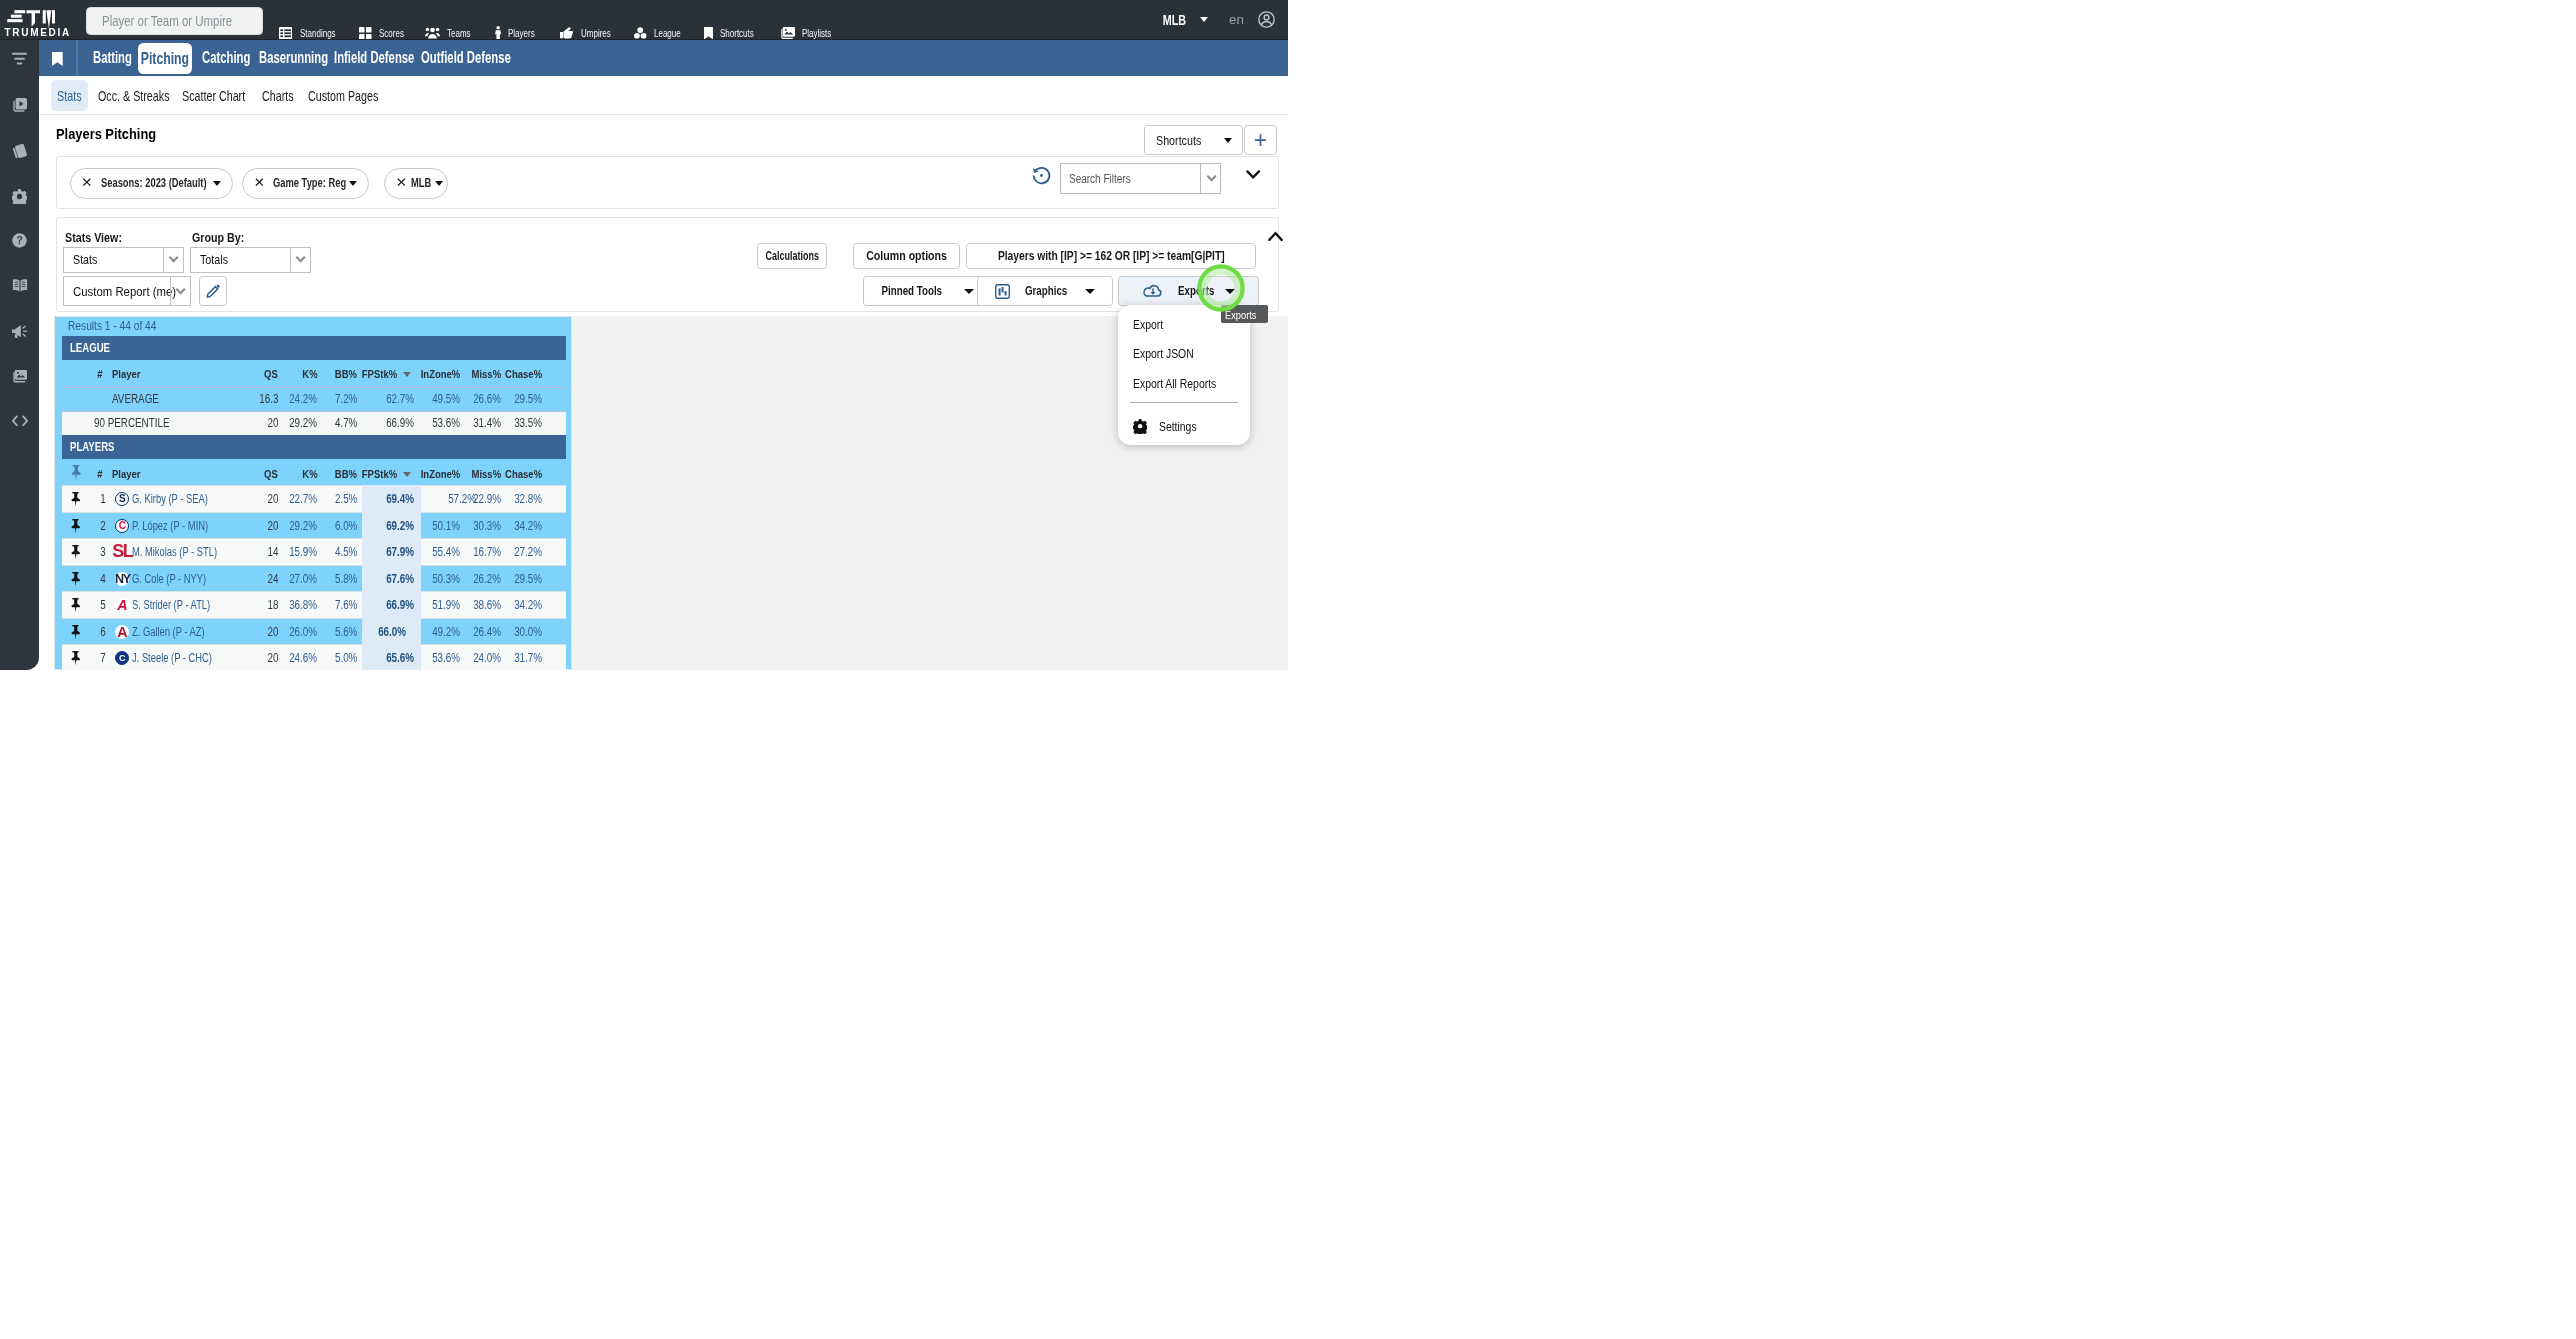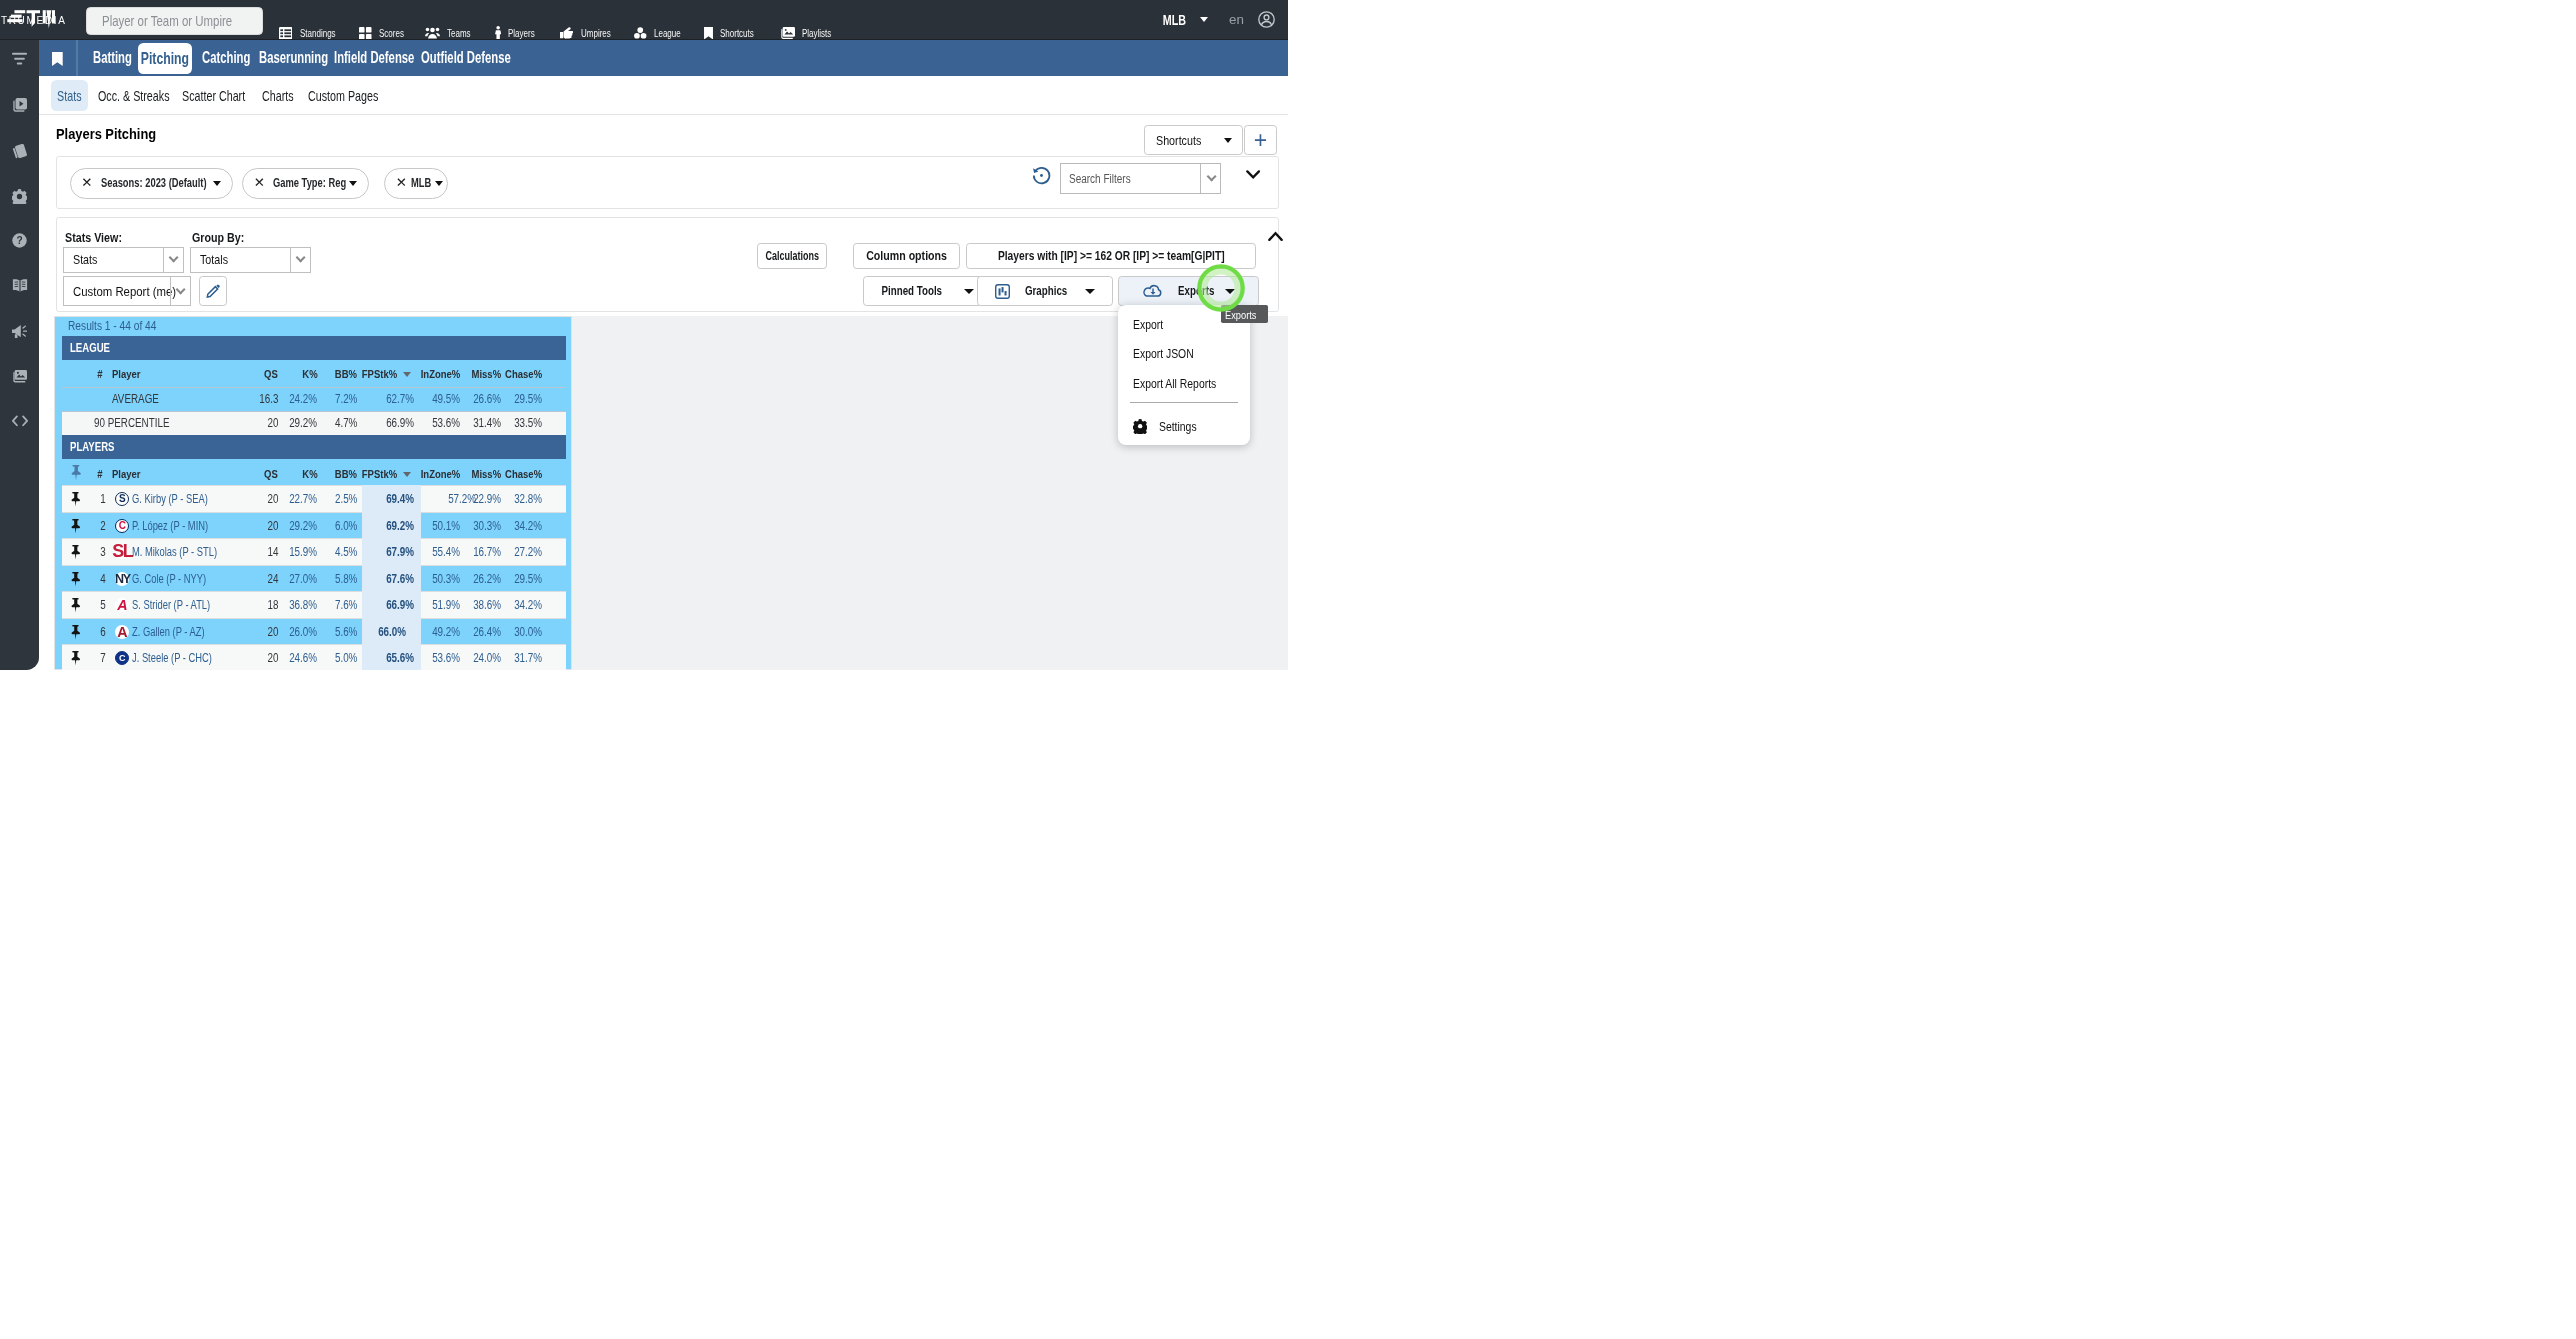--- a/index.html
+++ b/index.html
@@ -7,21 +7,21 @@
 body{font-family:"Liberation Sans",sans-serif;background:#fff;position:relative;color:#1b1e21}
 .sq{display:inline-block;transform:scaleX(.8);transform-origin:0 50%;white-space:nowrap}
 .sqc{display:inline-block;transform:scaleX(.78);transform-origin:50% 50%;white-space:nowrap}
 .sqr{display:inline-block;transform:scaleX(.8);transform-origin:100% 50%;white-space:nowrap}
 .sqL{display:inline-block;transform:scaleX(.72);transform-origin:0 50%;white-space:nowrap}
 .caret{display:inline-block;width:0;height:0;border-left:4.5px solid transparent;border-right:4.5px solid transparent;border-top:5.4px solid #111}
 .chev{display:inline-block;width:7.2px;height:7.2px;border-right:2px solid #888;border-bottom:2px solid #888;transform:rotate(45deg)}
 
 #topnav{position:absolute;left:0;top:0;width:1288px;height:40px;background:#2b3138;border-bottom:1.8px solid #1d2126}
 #logo{position:absolute;left:0.9px;top:1.8px;width:70px;height:37px}
-#logotxt{position:absolute;left:0.9px;top:15px;width:70px;text-align:left;color:#fff;font-size:10px;font-weight:normal;letter-spacing:1.7px}
+#logotxt{position:absolute;left:0.9px;top:27px;width:70px;text-align:right;color:#fff;font-size:10px;font-weight:bold;letter-spacing:1.7px}
 #search{position:absolute;left:86px;top:7.2px;width:177px;height:28px;background:#f1f2f2;border:0.9px solid #dcdcdc;border-radius:4.5px;display:flex;align-items:center}
 #search svg{margin-left:10px}
 #search .ph{color:#8b9095;font-size:14.3px;margin-left:5.4px}
 .nav{position:absolute;top:0;height:39px;display:flex;align-items:flex-end;color:#f6f7f8;font-size:10px}
 .nav svg{margin-right:7.2px}
 
 #mlb{position:absolute;left:1159px;top:0;height:39px;display:flex;align-items:center;color:#fff;font-size:14.3px;font-weight:bold}
 #mlbcaret{position:absolute;left:1200px;top:17px;width:0;height:0;border-left:4px solid transparent;border-right:4px solid transparent;border-top:5.4px solid #fff}
 #en{position:absolute;left:1229px;top:0;height:39px;display:flex;align-items:center;color:#99a0a7;font-size:13.4px}
 #avatar{position:absolute;left:1258px;top:10.7px}
@@ -79,21 +79,21 @@
 .prow{height:26.5px;border-top:0.9px solid #dcdddf}
 .prow.odd{background:#f7f8f8}
 .fpband{position:absolute;left:300px;top:-0.9px;width:59px;height:27px;background:#dcebf7}
 .fpv{font-weight:bold;color:#26517e}
 .rk{right:461px;color:#33373c}
 .nm{left:70px;color:#2d5e90;font-weight:normal}
 .pin{position:absolute;left:7.6px;top:5.8px;width:10.7px;height:15px}
 .pinh{position:absolute}
 .logo{position:absolute;left:53px;top:50%;margin-top:-7.2px;width:14.3px;height:14.3px;border:1.3px solid;border-radius:50%;font-size:10px;font-weight:bold;display:flex;align-items:center;justify-content:center;background:#fff}
 .sortc{position:absolute;right:155px;width:0;height:0;border-left:4px solid transparent;border-right:4px solid transparent;border-top:5.4px solid #63666a}
-#menu{position:absolute;left:1118px;top:305px;width:132px;height:140px;background:#fff;border-radius:8px;box-shadow:0 1.8px 9px rgba(0,0,0,.22)}
+#menu{position:absolute;left:1118px;top:305px;width:132px;height:140px;background:#fff;border-radius:13px;box-shadow:0 1.8px 9px rgba(0,0,0,.22)}
 .mi{position:absolute;left:15px;font-size:13px;color:#111;white-space:nowrap}
 #msep{position:absolute;left:11.6px;right:11.6px;top:97px;height:0.9px;background:#aaa}
 #tooltip{position:absolute;left:1221px;top:305px;width:47px;height:18px;background:#565859;color:#fff;font-size:11.6px;display:flex;align-items:center;justify-content:center;border-radius:1.8px}
 #greenring{position:absolute;left:1196px;top:263px}
 </style>
 </head>
 <body>
 <div id="topnav">
   <svg id="logo" width="70" height="23" viewBox="0 0 78 26">
     <g fill="#fff">

